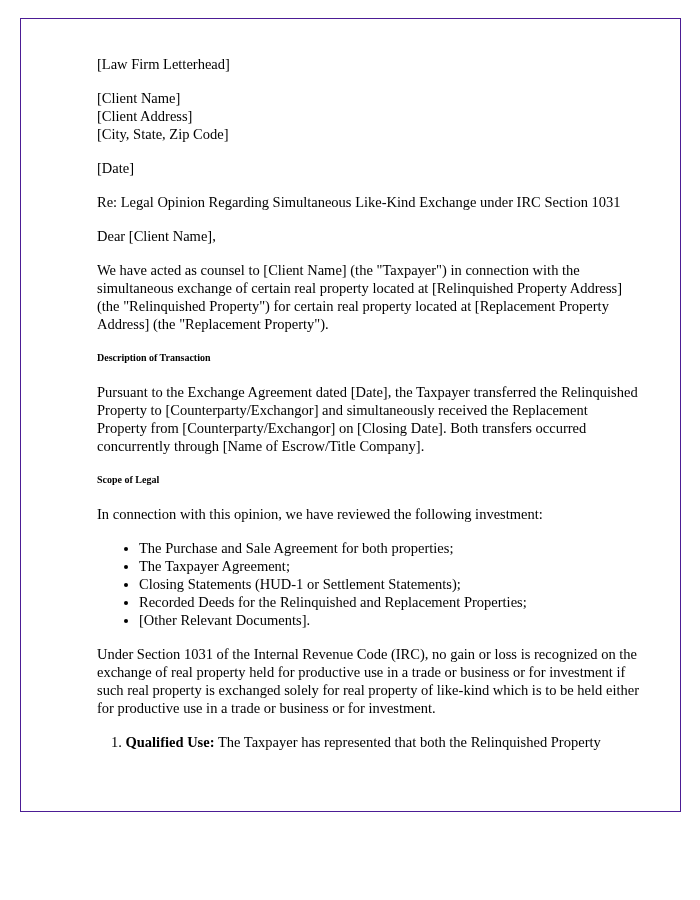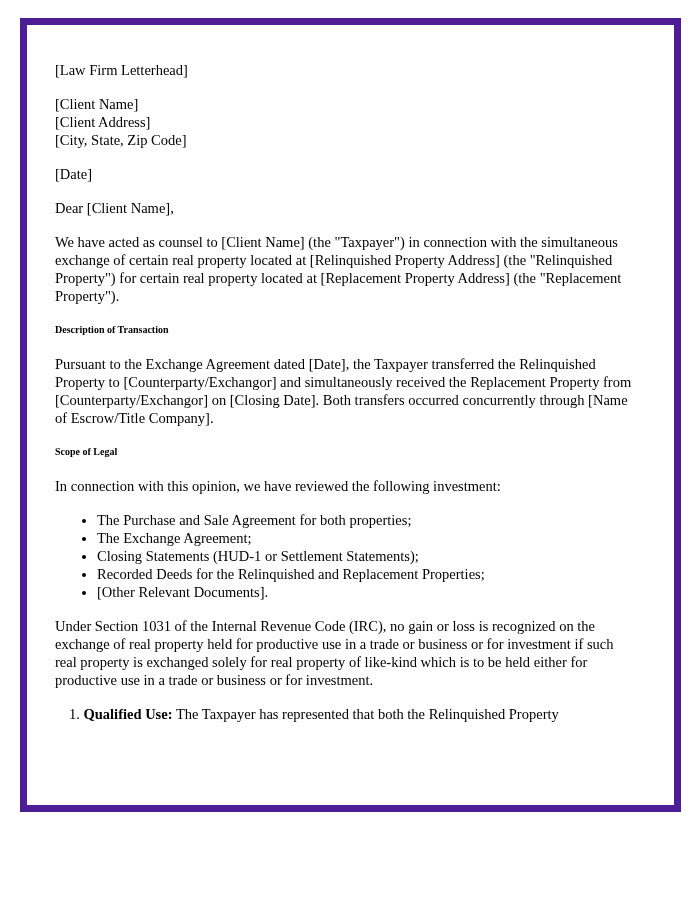--- a/index.html
+++ b/index.html
@@ -11,22 +11,23 @@
     font-family: "Liberation Serif", serif;
     color: #000000;
   }
   .page {
     position: absolute;
     left: 20px;
     top: 18px;
     width: 661px;
     height: 794px;
     background: #ffffff;
-    border: 7px solid #4c1d95;
+    border: 1px solid #4c1d95;
     overflow: hidden;
+    padding-left: 48px;
   }
   .content {
     padding: 36px 41px 0 28px;
     font-size: 14.5px;
     line-height: 18px;
   }
   .para { margin: 0 0 16px 0; }
   .heading {
     font-size: 10px;
     font-weight: bold;
@@ -50,36 +51,37 @@
     <p class="para">[Law Firm Letterhead]</p>
 
     <p class="para">
       <span class="line">[Client Name]</span>
       <span class="line">[Client Address]</span>
       <span class="line">[City, State, Zip Code]</span>
     </p>
 
     <p class="para">[Date]</p>
 
+    <p class="para">Re: Legal Opinion Regarding Simultaneous Like-Kind Exchange under IRC Section 1031</p>
 
     <p class="para">Dear [Client Name],</p>
 
     <p class="para">We have acted as counsel to [Client Name] (the "Taxpayer") in connection with the simultaneous exchange of certain real property located at [Relinquished Property Address] (the "Relinquished Property") for certain real property located at [Replacement Property Address] (the "Replacement Property").</p>
 
     <h2 class="heading">Description of Transaction</h2>
 
     <p class="para">Pursuant to the Exchange Agreement dated [Date], the Taxpayer transferred the Relinquished Property to [Counterparty/Exchangor] and simultaneously received the Replacement Property from [Counterparty/Exchangor] on [Closing Date]. Both transfers occurred concurrently through [Name of Escrow/Title Company].</p>
 
     <h2 class="heading">Scope of Legal</h2>
 
     <p class="para">In connection with this opinion, we have reviewed the following investment:</p>
 
     <ul class="doc-list">
       <li>The Purchase and Sale Agreement for both properties;</li>
-      <li>The Exchange Agreement;</li>
+      <li>The Taxpayer Agreement;</li>
       <li>Closing Statements (HUD-1 or Settlement Statements);</li>
       <li>Recorded Deeds for the Relinquished and Replacement Properties;</li>
       <li>[Other Relevant Documents].</li>
     </ul>
 
 
     <p class="para">Under Section 1031 of the Internal Revenue Code (IRC), no gain or loss is recognized on the exchange of real property held for productive use in a trade or business or for investment if such real property is exchanged solely for real property of like-kind which is to be held either for productive use in a trade or business or for investment.</p>
 
 
     <div class="numbered-item">

